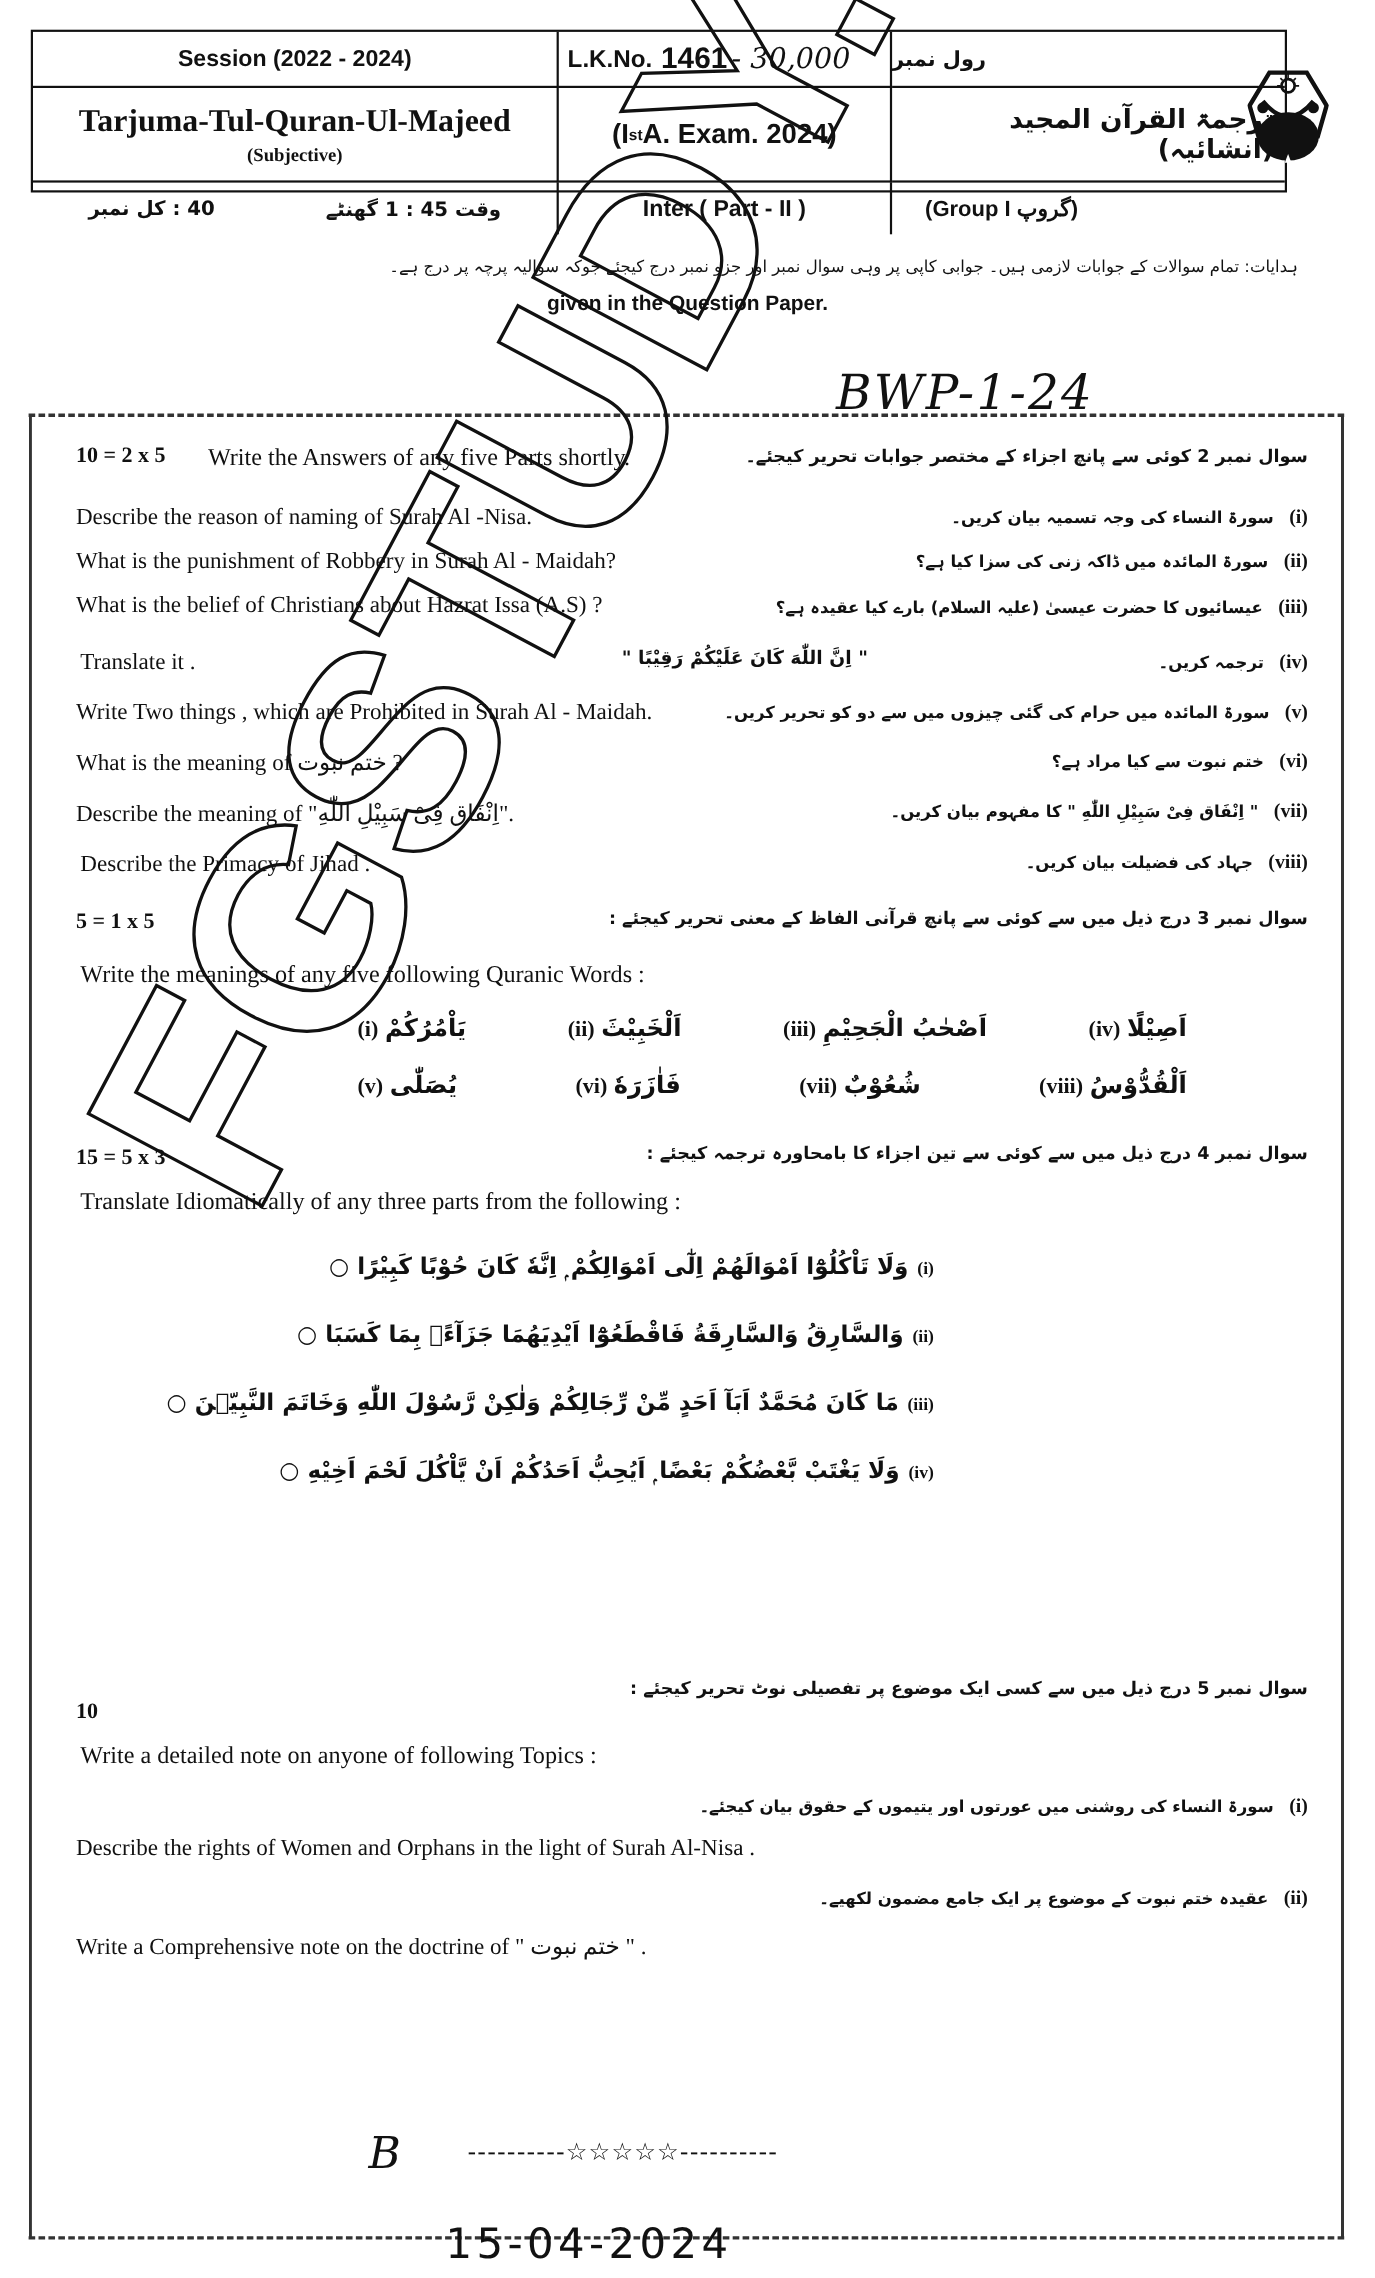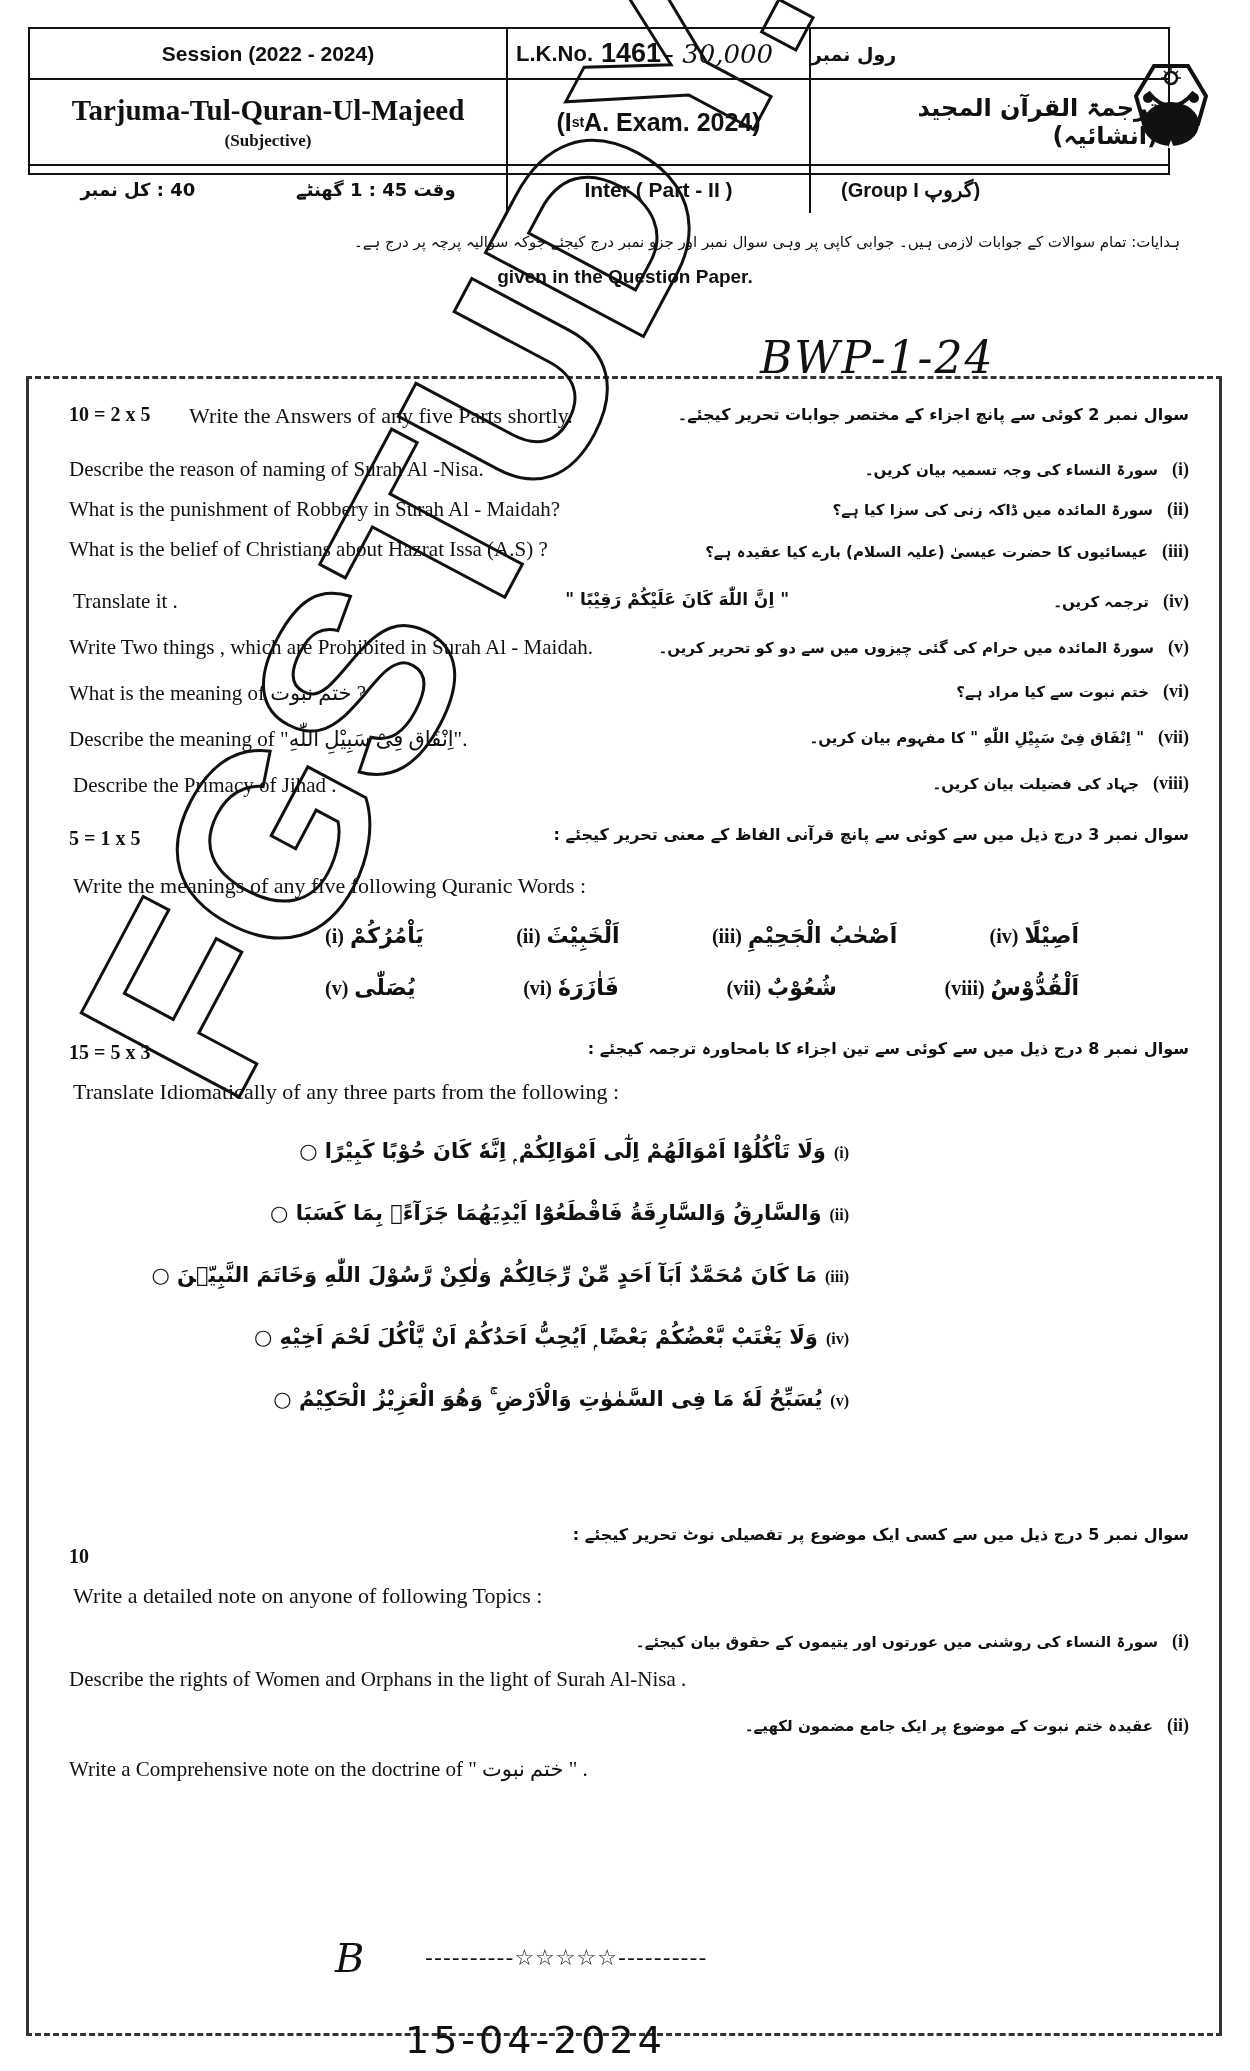--- a/index.html
+++ b/index.html
@@ -166,28 +166,27 @@
     <span><span class="r">(iv)</span><span>اَصِیْلًا</span></span>
   </div>
   <div class="words" style="top:596px;">
     <span><span class="r">(v)</span><span>یُصَلّٰی</span></span>
     <span><span class="r">(vi)</span><span>فَاٰزَرَهٗ</span></span>
     <span><span class="r">(vii)</span><span>شُعُوْبٌ</span></span>
     <span><span class="r">(viii)</span><span>اَلْقُدُّوْسُ</span></span>
   </div>
 
   <div class="marks" style="top:662px;">15 = 5 x 3</div>
-  <div class="ur" style="top:660px; font-size:16px;">سوال نمبر 8  درج ذیل میں سے کوئی سے تین اجزاء کا بامحاورہ ترجمہ کیجئے :</div>
+  <div class="ur" style="top:660px; font-size:16px;">سوال نمبر 4  درج ذیل میں سے کوئی سے تین اجزاء کا بامحاورہ ترجمہ کیجئے :</div>
   <div class="en" style="left:44px; top:700px; font-size:22px;">Translate Idiomatically of any three parts from the following :</div>
 
   <div class="arabic" style="top:760px; right:370px;"><span class="roman">(i)</span><span>وَلَا تَاْكُلُوْٓا اَمْوَالَهُمْ اِلٰٓى اَمْوَالِكُمْ ۭ اِنَّهٗ كَانَ حُوْبًا كَبِیْرًا ○</span></div>
   <div class="arabic" style="top:822px; right:370px;"><span class="roman">(ii)</span><span>وَالسَّارِقُ وَالسَّارِقَةُ فَاقْطَعُوْٓا اَیْدِیَهُمَا جَزَآءًۢ بِمَا كَسَبَا ○</span></div>
   <div class="arabic" style="top:884px; right:370px;"><span class="roman">(iii)</span><span>مَا كَانَ مُحَمَّدٌ اَبَآ اَحَدٍ مِّنْ رِّجَالِكُمْ وَلٰكِنْ رَّسُوْلَ اللّٰهِ وَخَاتَمَ النَّبِیّٖنَ ○</span></div>
   <div class="arabic" style="top:946px; right:370px;"><span class="roman">(iv)</span><span>وَلَا یَغْتَبْ بَّعْضُكُمْ بَعْضًا ۭ اَیُحِبُّ اَحَدُكُمْ اَنْ یَّاْكُلَ لَحْمَ اَخِیْهِ ○</span></div>
-  <div class="arabic" style="top:1008px; right:370px;"><span class="roman">(v)</span><span>یُسَبِّحُ لَهٗ مَا فِی السَّمٰوٰتِ وَالْاَرْضِ ۚ وَهُوَ الْعَزِیْزُ الْحَكِیْمُ ○</span></div>
 
   <div class="marks" style="top:1166px;">10</div>
   <div class="ur" style="top:1146px; font-size:16px;">سوال نمبر 5  درج ذیل میں سے کسی ایک موضوع پر تفصیلی نوٹ تحریر کیجئے :</div>
   <div class="en" style="left:44px; top:1204px; font-size:22px;">Write a detailed note on anyone of following Topics :</div>
 
   <div class="ur" style="top:1252px;"><span class="roman">(i)</span><span>سورۃ النساء کی روشنی میں عورتوں اور یتیموں کے حقوق بیان کیجئے۔</span></div>
   <div class="en" style="left:40px; top:1288px;">Describe the rights of Women and Orphans in the light of Surah Al-Nisa .</div>
 
   <div class="ur" style="top:1336px;"><span class="roman">(ii)</span><span>عقیدہ ختم نبوت کے موضوع پر ایک جامع مضمون لکھیے۔</span></div>
   <div class="en" style="left:40px; top:1378px;">Write a Comprehensive note on the doctrine of  " ختم نبوت " .</div>

